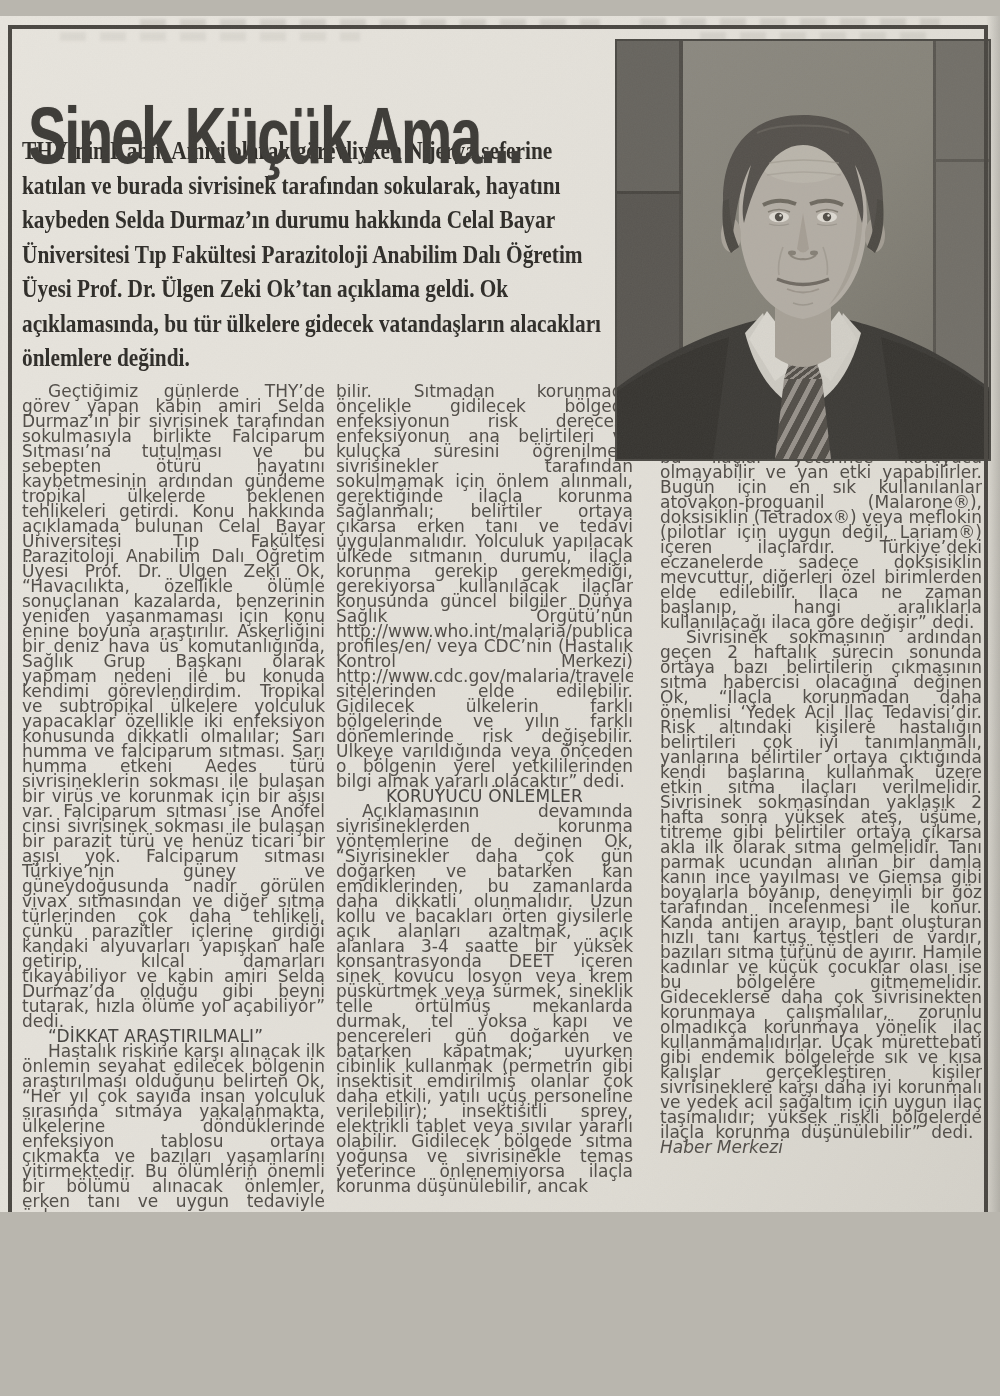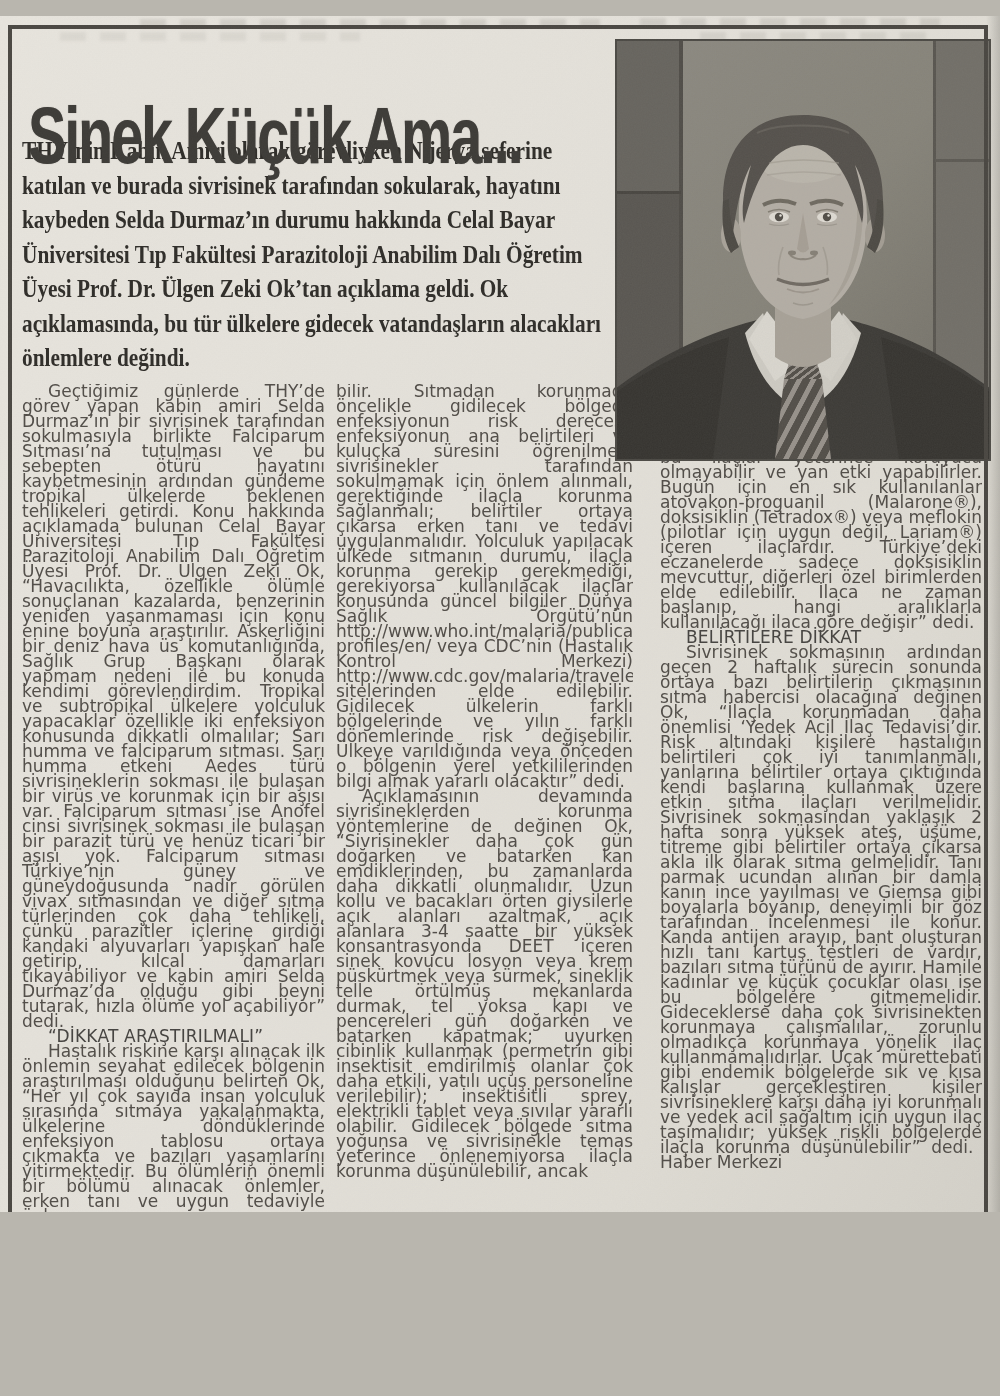--- a/index.html
+++ b/index.html
@@ -33,21 +33,21 @@
   .col{position:absolute;overflow:hidden;z-index:2;color:#514d48;
        font-size:17px;line-height:15px;text-align:justify;}
   .col p{margin:0;padding:0;}
   .col-1{left:22px;top:368px;width:303px;height:1016px;}
   .col-2{left:336px;top:368px;width:297px;height:1016px;}
   .col-3{left:660px;top:434px;width:322px;height:928px;}
   .al-indent{text-indent:26px;}
   .al-none{text-indent:0;}
   .al-center{text-align:center;text-indent:0;}
   .subhead{color:#454340;letter-spacing:.2px;}
-  .byline{}
+  .byline{font-style:italic;}
   
   .photo{position:absolute;left:617px;top:25px;width:372px;height:418px;z-index:3;
          outline:2px solid #4c4a45;background:#7b786f;}
   .photo svg{display:block;width:100%;height:100%;}
   
   .noise{position:absolute;inset:0;z-index:9;pointer-events:none;opacity:.55;}
 </style>
 </head>
 <body>
 
@@ -150,25 +150,25 @@
     </svg>
   </div>
 
   <div class="col col-1">
       <p class="body-p al-indent"><span>Geçtiğimiz günlerde THY’de görev yapan kabin amiri Selda Durmaz’ın bir sivrisinek tarafından sokulmasıyla birlikte Falciparum Sıtması’na tutulması ve bu sebepten ötürü hayatını kaybetmesinin ardından gündeme tropikal ülkelerde beklenen tehlikeleri getirdi. Konu hakkında açıklamada bulunan Celal Bayar Üniversitesi Tıp Fakültesi Parazitoloji Anabilim Dalı Öğretim Üyesi Prof. Dr. Ülgen Zeki Ok, “Havacılıkta, özellikle ölümle sonuçlanan kazalarda, benzerinin yeniden yaşanmaması için konu enine boyuna araştırılır. Askerliğini bir deniz hava üs komutanlığında, Sağlık Grup Başkanı olarak yapmam nedeni ile bu konuda kendimi görevlendirdim. Tropikal ve subtropikal ülkelere yolculuk yapacaklar özellikle iki enfeksiyon konusunda dikkatli olmalılar; Sarı humma ve falciparum sıtması. Sarı humma etkeni Aedes türü sivrisineklerin sokması ile bulaşan bir virüs ve korunmak için bir aşısı var. Falciparum sıtması ise Anofel cinsi sivrisinek sokması ile bulaşan bir parazit türü ve henüz ticari bir aşısı yok. Falciparum sıtması Türkiye’nin güney ve güneydoğusunda nadir görülen vivax sıtmasından ve diğer sıtma türlerinden çok daha tehlikeli, çünkü parazitler içlerine girdiği kandaki alyuvarları yapışkan hale getirip, kılcal damarları tıkayabiliyor ve kabin amiri Selda Durmaz’da olduğu gibi beyni tutarak, hızla ölüme yol açabiliyor” dedi.</span></p>
       <p class="subhead al-indent"><span>“DİKKAT ARAŞTIRILMALI”</span></p>
       <p class="body-p al-indent"><span>Hastalık riskine karşı alınacak ilk önlemin seyahat edilecek bölgenin araştırılması olduğunu belirten Ok, “Her yıl çok sayıda insan yolculuk sırasında sıtmaya yakalanmakta, ülkelerine döndüklerinde enfeksiyon tablosu ortaya çıkmakta ve bazıları yaşamlarını yitirmektedir. Bu ölümlerin önemli bir bölümü alınacak önlemler, erken tanı ve uygun tedaviyle önlene-</span></p>
     </div>
   <div class="col col-2">
       <p class="body-p al-none"><span>bilir. Sıtmadan korunmada öncelikle gidilecek bölgede enfeksiyonun risk derecesi, enfeksiyonun ana belirtileri ve kuluçka süresini öğrenilmeli; sivrisinekler tarafından sokulmamak için önlem alınmalı, gerektiğinde ilaçla korunma sağlanmalı; belirtiler ortaya çıkarsa erken tanı ve tedavi uygulanmalıdır. Yolculuk yapılacak ülkede sıtmanın durumu, ilaçla korunma gerekip gerekmediği, gerekiyorsa kullanılacak ilaçlar konusunda güncel bilgiler Dünya Sağlık Örgütü’nün http://www.who.int/malaria/publications/country-profiles/en/ veya CDC’nin (Hastalık Kontrol Merkezi) http://www.cdc.gov/malaria/travelers/country_table/a.html sitelerinden elde edilebilir. Gidilecek ülkelerin farklı bölgelerinde ve yılın farklı dönemlerinde risk değişebilir. Ülkeye varıldığında veya önceden o bölgenin yerel yetkililerinden bilgi almak yararlı olacaktır” dedi.</span></p>
+      <p class="subhead al-center"><span>KORUYUCU ÖNLEMLER</span></p>
       <p class="body-p al-indent"><span>Açıklamasının devamında sivrisineklerden korunma yöntemlerine de değinen Ok, “Sivrisinekler daha çok gün doğarken ve batarken kan emdiklerinden, bu zamanlarda daha dikkatli olunmalıdır. Uzun kollu ve bacakları örten giysilerle açık alanları azaltmak, açık alanlara 3-4 saatte bir yüksek konsantrasyonda DEET içeren sinek kovucu losyon veya krem püskürtmek veya sürmek, sineklik telle örtülmüş mekanlarda durmak, tel yoksa kapı ve pencereleri gün doğarken ve batarken kapatmak; uyurken cibinlik kullanmak (permetrin gibi insektisit emdirilmiş olanlar çok daha etkili, yatılı uçuş personeline verilebilir); insektisitli sprey, elektrikli tablet veya sıvılar yararlı olabilir. Gidilecek bölgede sıtma yoğunsa ve sivrisinekle temas yeterince önlenemiyorsa ilaçla korunma düşünülebilir, ancak</span></p>
     </div>
   <div class="col col-3">
       <p class="body-p al-none"><span>bu ilaçlar yeterince koruyucu olmayabilir ve yan etki yapabilirler. Bugün için en sık kullanılanlar atovakon-proguanil (Malarone®), doksisiklin (Tetradox®) veya meflokin (pilotlar için uygun değil, Lariam®) içeren ilaçlardır. Türkiye’deki eczanelerde sadece doksisiklin mevcuttur, diğerleri özel birimlerden elde edilebilir. İlaca ne zaman başlanıp, hangi aralıklarla kullanılacağı ilaca göre değişir” dedi.</span></p>
-      <p class="subhead al-indent"><span>BELİRTİLERE DİKKAT</span></p>
       <p class="body-p al-indent"><span>Sivrisinek sokmasının ardından geçen 2 haftalık sürecin sonunda ortaya bazı belirtilerin çıkmasının sıtma habercisi olacağına değinen Ok, “İlaçla korunmadan daha önemlisi ‘Yedek Acil İlaç Tedavisi’dir. Risk altındaki kişilere hastalığın belirtileri çok iyi tanımlanmalı, yanlarına belirtiler ortaya çıktığında kendi başlarına kullanmak üzere etkin sıtma ilaçları verilmelidir. Sivrisinek sokmasından yaklaşık 2 hafta sonra yüksek ateş, üşüme, titreme gibi belirtiler ortaya çıkarsa akla ilk olarak sıtma gelmelidir. Tanı parmak ucundan alınan bir damla kanın ince yayılması ve Giemsa gibi boyalarla boyanıp, deneyimli bir göz tarafından incelenmesi ile konur. Kanda antijen arayıp, bant oluşturan hızlı tanı kartuş testleri de vardır, bazıları sıtma türünü de ayırır. Hamile kadınlar ve küçük çocuklar olası ise bu bölgelere gitmemelidir. Gideceklerse daha çok sivrisinekten korunmaya çalışmalılar, zorunlu olmadıkça korunmaya yönelik ilaç kullanmamalıdırlar. Uçak mürettebatı gibi endemik bölgelerde sık ve kısa kalışlar gerçekleştiren kişiler sivrisineklere karşı daha iyi korunmalı ve yedek acil sağaltım için uygun ilaç taşımalıdır; yüksek riskli bölgelerde ilaçla korunma düşünülebilir” dedi.</span> <span class="byline">Haber Merkezi</span></p>
     </div>
 
   <div class="edge-shade"></div>
 
   <svg class="noise" width="1000" height="1396">
     <defs>
       <filter id="grainPage" x="0" y="0" width="100%" height="100%">
         <feTurbulence type="fractalNoise" baseFrequency="0.8" numOctaves="2" result="n"></feTurbulence>
         <feColorMatrix in="n" type="matrix" values="0 0 0 0 0.45  0 0 0 0 0.44  0 0 0 0 0.41  0 0 0 0.09 0"></feColorMatrix>

